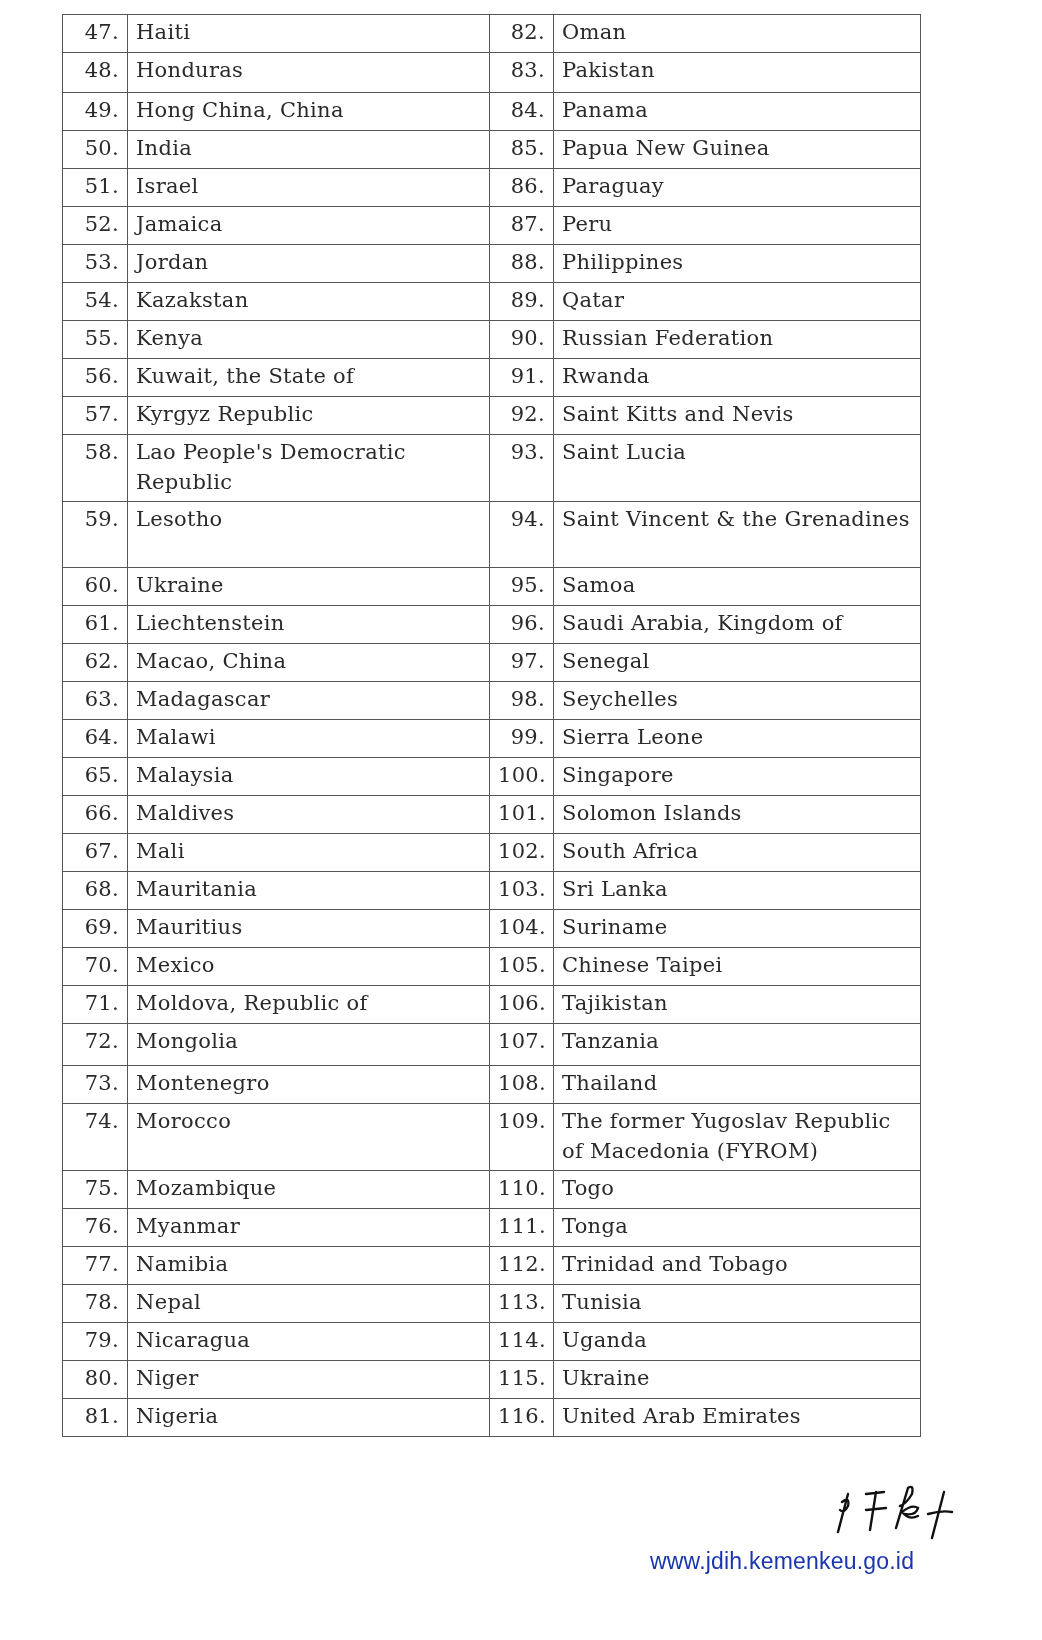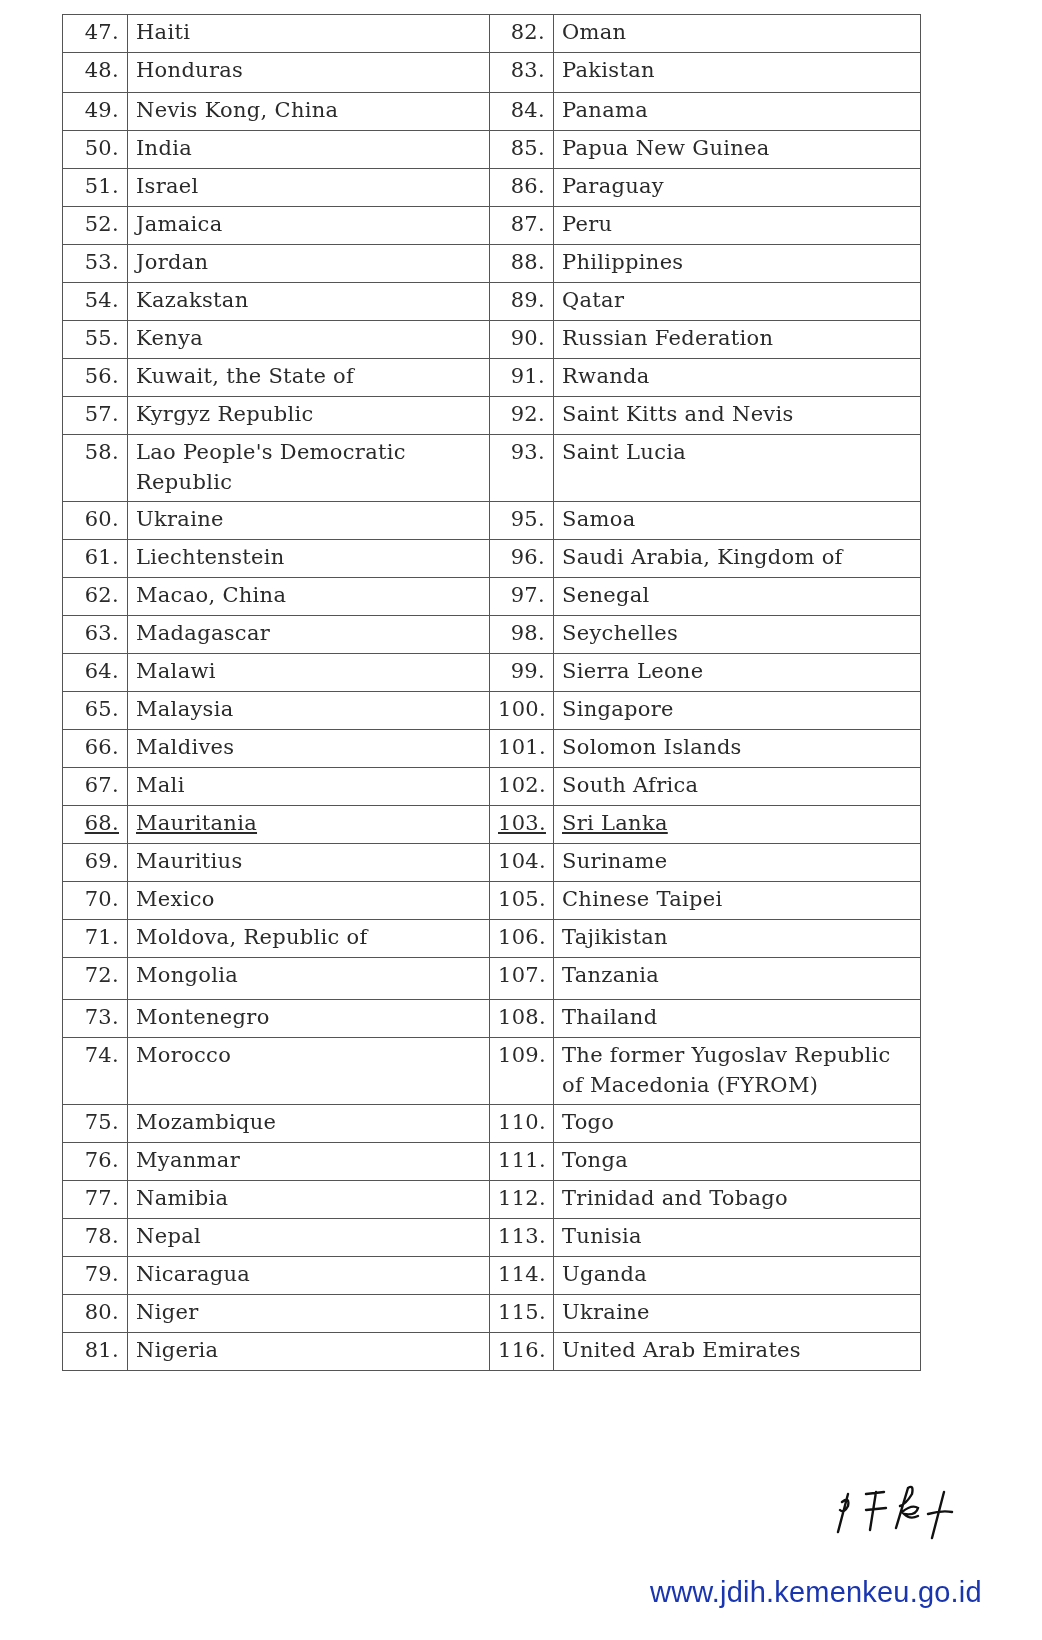--- a/index.html
+++ b/index.html
@@ -5,21 +5,21 @@
   html, body { margin: 0; padding: 0; background: #ffffff; }
   body { width: 1042px; height: 1640px; position: relative; overflow: hidden; font-family: "DejaVu Serif", "Liberation Serif", serif; color: #2a2a2a; }
   .tbl { position: absolute; left: 62px; top: 14px; width: 858px; border-collapse: collapse; table-layout: fixed; }
   .tbl td { border: 1.5px solid #555; font-size: 21px; line-height: 30px; padding: 2px 8px 4px 8px; vertical-align: top; letter-spacing: 0.3px; }
   .tbl td.num { text-align: right; padding-right: 8px; }
   .tbl col.c1 { width: 65px; }
   .tbl col.c2 { width: 362px; }
   .tbl col.c3 { width: 64px; }
   .tbl col.c4 { width: 367px; }
   .sig { position: absolute; left: 830px; top: 1480px; width: 130px; height: 60px; }
-  .url { position: absolute; left: 650px; top: 1548px; font-family: "Liberation Sans", sans-serif; font-size: 29px; color: #1a35b0; letter-spacing: 0.2px; margin-top: 28px; }
+  .url { position: absolute; left: 650px; top: 1548px; font-family: "Liberation Sans", sans-serif; font-size: 23px; color: #1a35b0; letter-spacing: 0.2px; }
 </style>
 </head>
 <body>
 
 <table class="tbl">
   <colgroup>
       <col class="c1">
       <col class="c2">
       <col class="c3">
       <col class="c4">
@@ -32,21 +32,21 @@
         <td>Oman</td>
       </tr>
       <tr style="height: 40px;">
         <td class="num">48.</td>
         <td>Honduras</td>
         <td class="num">83.</td>
         <td>Pakistan</td>
       </tr>
       <tr style="height: 38px;">
         <td class="num">49.</td>
-        <td>Nevis Kong, China</td>
+        <td>Hong China, China</td>
         <td class="num">84.</td>
         <td>Panama</td>
       </tr>
       <tr style="height: 38px;">
         <td class="num">50.</td>
         <td>India</td>
         <td class="num">85.</td>
         <td>Papua New Guinea</td>
       </tr>
       <tr style="height: 38px;">
@@ -90,20 +90,26 @@
         <td>Kyrgyz Republic</td>
         <td class="num">92.</td>
         <td>Saint Kitts and Nevis</td>
       </tr>
       <tr style="height: 62px;">
         <td class="num">58.</td>
         <td>Lao People's Democratic Republic</td>
         <td class="num">93.</td>
         <td>Saint Lucia</td>
       </tr>
+      <tr style="height: 66px;">
+        <td class="num">59.</td>
+        <td>Lesotho</td>
+        <td class="num">94.</td>
+        <td>Saint Vincent &amp; the Grenadines</td>
+      </tr>
       <tr style="height: 38px;">
         <td class="num">60.</td>
         <td>Ukraine</td>
         <td class="num">95.</td>
         <td>Samoa</td>
       </tr>
       <tr style="height: 38px;">
         <td class="num">61.</td>
         <td>Liechtenstein</td>
         <td class="num">96.</td>
@@ -138,21 +144,21 @@
         <td>Maldives</td>
         <td class="num">101.</td>
         <td>Solomon Islands</td>
       </tr>
       <tr style="height: 38px;">
         <td class="num">67.</td>
         <td>Mali</td>
         <td class="num">102.</td>
         <td>South Africa</td>
       </tr>
-      <tr style="height: 38px; text-decoration: underline;">
+      <tr style="height: 38px;">
         <td class="num">68.</td>
         <td>Mauritania</td>
         <td class="num">103.</td>
         <td>Sri Lanka</td>
       </tr>
       <tr style="height: 38px;">
         <td class="num">69.</td>
         <td>Mauritius</td>
         <td class="num">104.</td>
         <td>Suriname</td>

